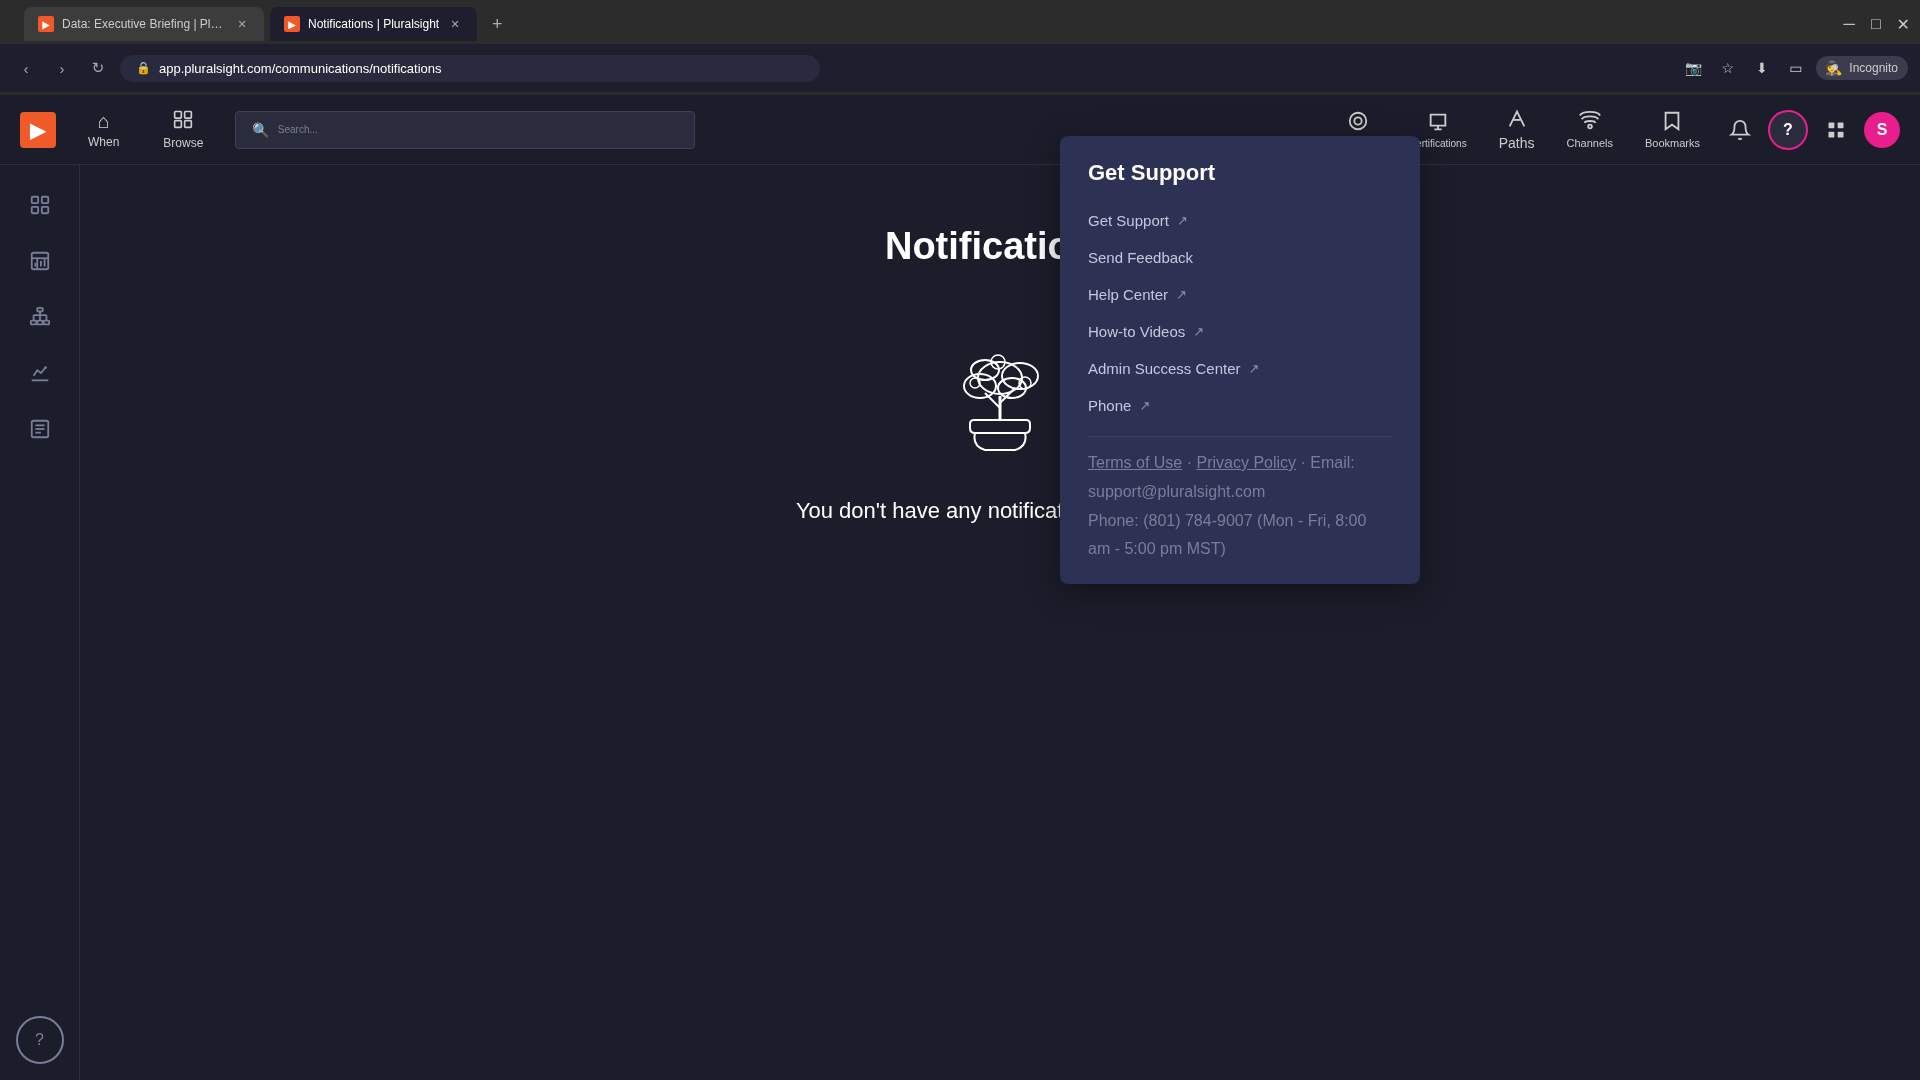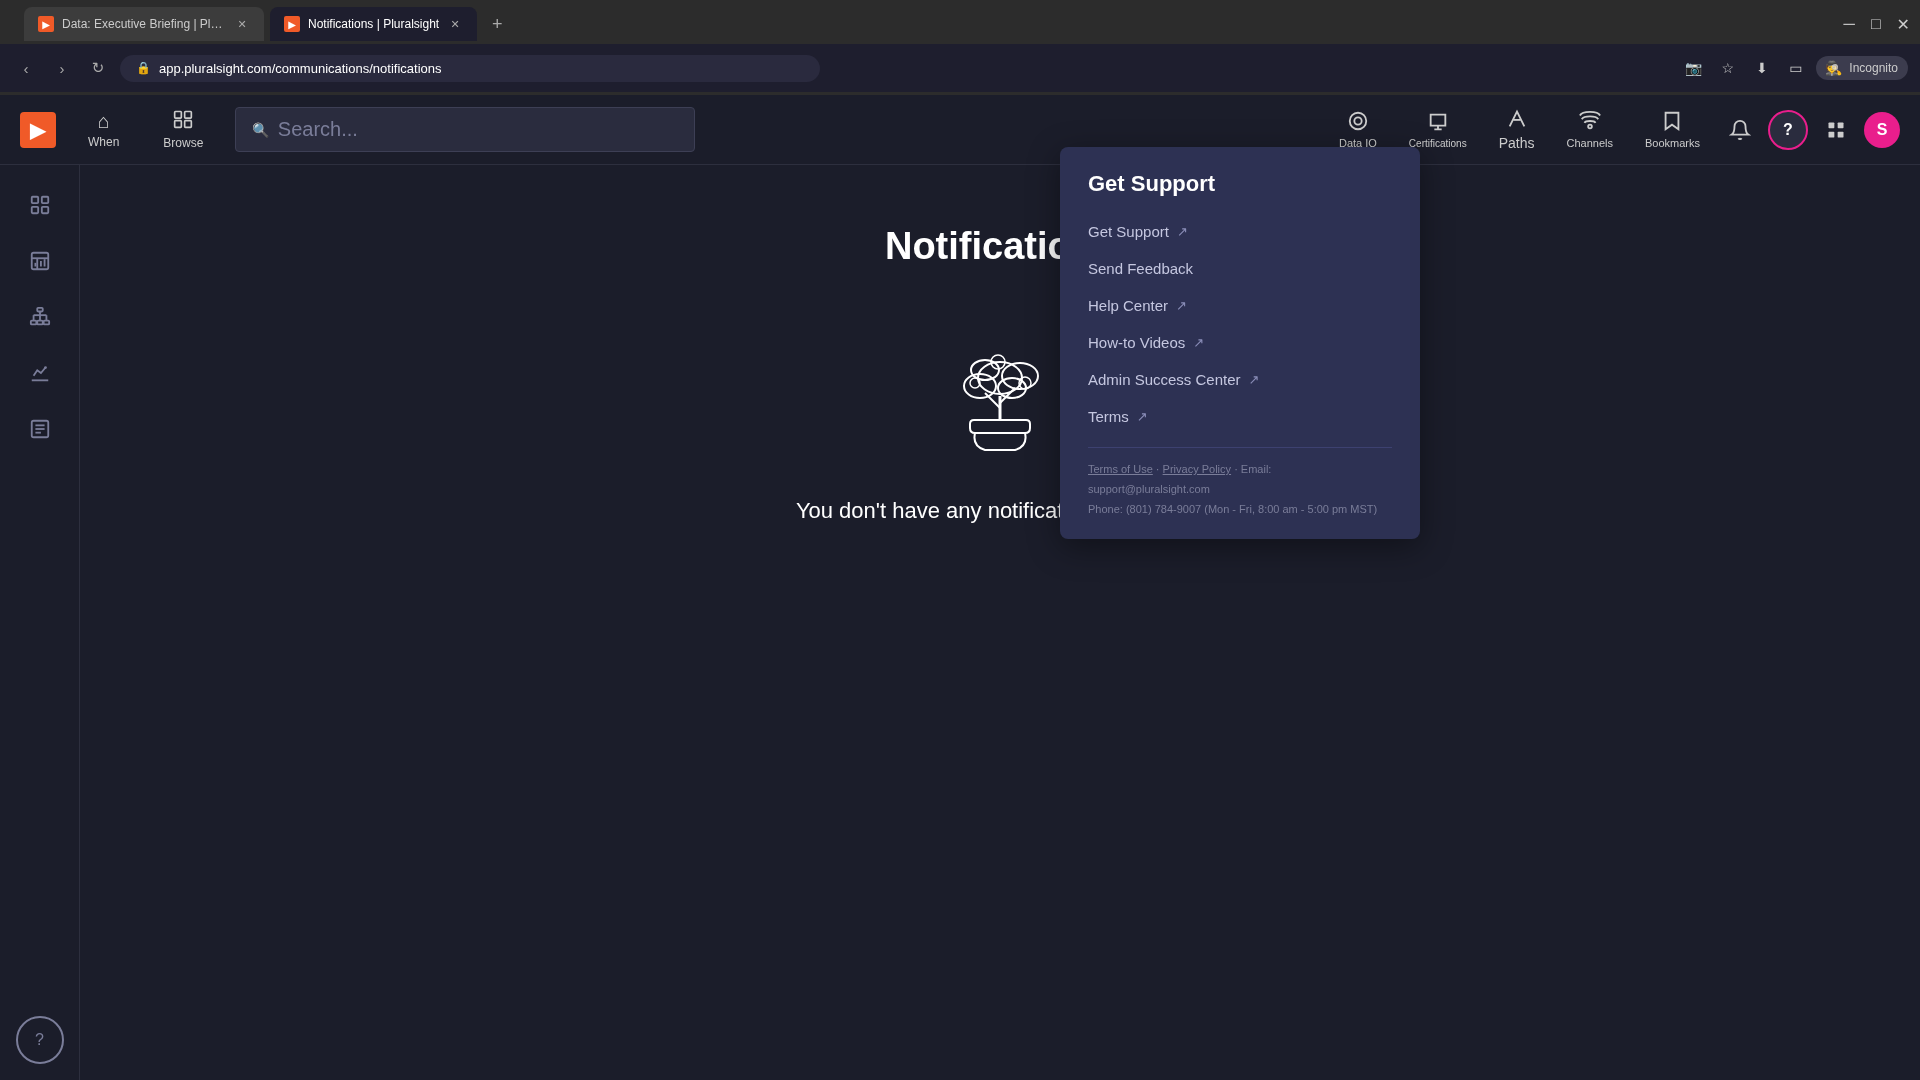--- a/index.html
+++ b/index.html
@@ -194,21 +194,21 @@
       font-size: 14px;
       display: flex;
       align-items: center;
       gap: 8px;
     }
     .search-bar input {
       background: none;
       border: none;
       outline: none;
       color: #fff;
-      font-size: 20px;
+      font-size: 10px;
       width: 100%;
     }
     .search-bar input::placeholder { color: #7a7d99; }
     .header-right {
       margin-left: auto;
       display: flex;
       align-items: center;
       gap: 8px;
     }
     .header-icon-btn {
@@ -302,21 +302,21 @@
       font-size: 15px;
       color: #9a9db8;
       text-align: center;
       max-width: 700px;
       line-height: 1.6;
     }
 
     
     .support-dropdown {
       position: absolute;
-      top: 147px;
+      top: 136px;
       right: 500px;
       width: 360px;
       background: #2d3153;
       border-radius: 8px;
       padding: 24px 28px 20px;
       z-index: 100;
       box-shadow: 0 8px 32px rgba(0,0,0,0.4);
     }
     .support-title {
       font-size: 22px;
@@ -337,21 +337,21 @@
     .support-ext-icon {
       font-size: 13px;
       color: #8a8db8;
     }
     .support-divider {
       border: none;
       border-top: 1px solid #3d4170;
       margin: 12px 0;
     }
     .support-footer {
-      font-size: 11px;
+      font-size: 16px;
       color: #7a7d99;
       line-height: 1.8;
     }
 
     
     .bonsai-container {
       width: 140px;
       height: 130px;
     }
   </style>
@@ -602,21 +602,21 @@
   </div>
   <div class="support-item">
     <span>How-to Videos</span>
     <span class="support-ext-icon">↗</span>
   </div>
   <div class="support-item">
     <span>Admin Success Center</span>
     <span class="support-ext-icon">↗</span>
   </div>
   <div class="support-item">
-    <span>Terms</span>
+    <span>Phone</span>
     <span class="support-ext-icon">↗</span>
   </div>
 
   <hr class="support-divider">
 
   <div class="support-footer">
     <span style="text-decoration:underline;cursor:pointer;">Terms of Use</span>
     <span> · </span>
     <span style="text-decoration:underline;cursor:pointer;">Privacy Policy</span>
     <span> · </span>

